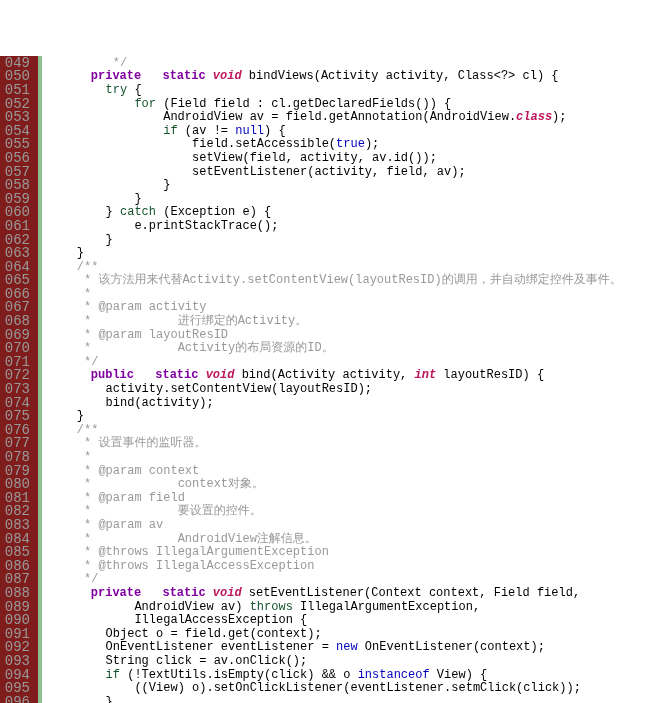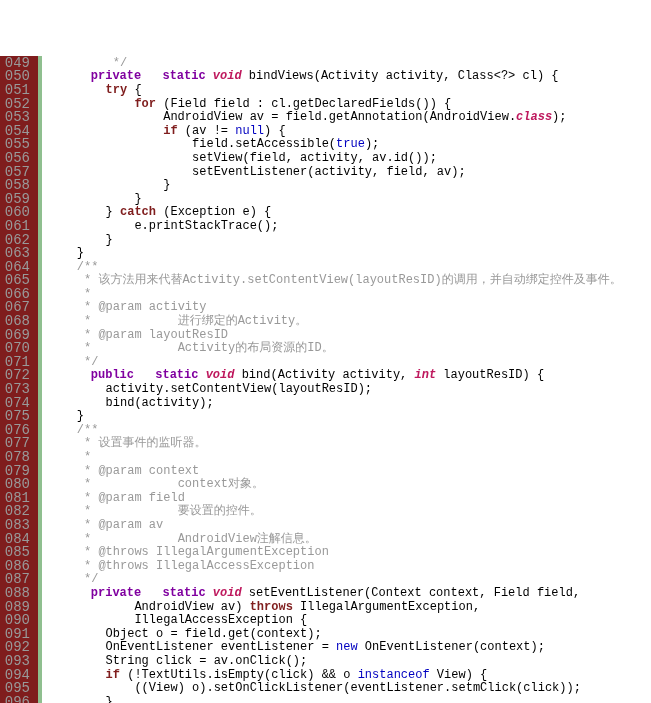--- a/index.html
+++ b/index.html
@@ -35,21 +35,21 @@
     background: #8fbf8f;
     align-self: stretch;
     margin-right: 6px;
     flex-shrink: 0;
   }
   .code {
     white-space: pre;
   }
   .kw-acc { color: #8000a0; font-weight: bold; margin-left: 14px; }   
   .kw-type { color: #be185d; font-weight: bold; font-style: italic; }  
-  .kw-ctrl { color: #7f1d1d; font-weight: bold; }  
+  .kw-ctrl { color: #14532d; font-weight: normal; }  
   .kw-lit { color: #0000c0; font-weight: normal; }   
   .comment { color: #999999; }
 </style>
 </head>
 <body>
 
 
 
 <div class="code-container" id="code-container"><div class="line"><span class="gutter">049</span><span class="vline"></span><span class="code">        <span class="comment"> */</span></span></div><div class="line"><span class="gutter">050</span><span class="vline"></span><span class="code">    <span class="kw-acc">private</span><span> </span><span class="kw-acc">static</span><span> </span><span class="kw-type">void</span><span> bindViews(Activity activity, Class&lt;?&gt; cl) {</span></span></div><div class="line"><span class="gutter">051</span><span class="vline"></span><span class="code">        <span class="kw-ctrl">try</span><span> {</span></span></div><div class="line"><span class="gutter">052</span><span class="vline"></span><span class="code">            <span class="kw-ctrl">for</span><span> (Field field : cl.getDeclaredFields()) {</span></span></div><div class="line"><span class="gutter">053</span><span class="vline"></span><span class="code">                <span>AndroidView av = field.getAnnotation(AndroidView.</span><span class="kw-type">class</span><span>);</span></span></div><div class="line"><span class="gutter">054</span><span class="vline"></span><span class="code">                <span class="kw-ctrl">if</span><span> (av != </span><span class="kw-lit">null</span><span>) {</span></span></div><div class="line"><span class="gutter">055</span><span class="vline"></span><span class="code">                    <span>field.setAccessible(</span><span class="kw-lit">true</span><span>);</span></span></div><div class="line"><span class="gutter">056</span><span class="vline"></span><span class="code">                    <span>setView(field, activity, av.id());</span></span></div><div class="line"><span class="gutter">057</span><span class="vline"></span><span class="code">                    <span>setEventListener(activity, field, av);</span></span></div><div class="line"><span class="gutter">058</span><span class="vline"></span><span class="code">                <span>}</span></span></div><div class="line"><span class="gutter">059</span><span class="vline"></span><span class="code">            <span>}</span></span></div><div class="line"><span class="gutter">060</span><span class="vline"></span><span class="code">        <span>} </span><span class="kw-ctrl">catch</span><span> (Exception e) {</span></span></div><div class="line"><span class="gutter">061</span><span class="vline"></span><span class="code">            <span>e.printStackTrace();</span></span></div><div class="line"><span class="gutter">062</span><span class="vline"></span><span class="code">        <span>}</span></span></div><div class="line"><span class="gutter">063</span><span class="vline"></span><span class="code">    <span>}</span></span></div><div class="line"><span class="gutter">064</span><span class="vline"></span><span class="code">    <span class="comment">/**</span></span></div><div class="line"><span class="gutter">065</span><span class="vline"></span><span class="code">    <span class="comment"> * 该方法用来代替Activity.setContentView(layoutResID)的调用，并自动绑定控件及事件。</span></span></div><div class="line"><span class="gutter">066</span><span class="vline"></span><span class="code">    <span class="comment"> * </span></span></div><div class="line"><span class="gutter">067</span><span class="vline"></span><span class="code">    <span class="comment"> * @param activity</span></span></div><div class="line"><span class="gutter">068</span><span class="vline"></span><span class="code">    <span class="comment"> *            进行绑定的Activity。</span></span></div><div class="line"><span class="gutter">069</span><span class="vline"></span><span class="code">    <span class="comment"> * @param layoutResID</span></span></div><div class="line"><span class="gutter">070</span><span class="vline"></span><span class="code">    <span class="comment"> *            Activity的布局资源的ID。</span></span></div><div class="line"><span class="gutter">071</span><span class="vline"></span><span class="code">    <span class="comment"> */</span></span></div><div class="line"><span class="gutter">072</span><span class="vline"></span><span class="code">    <span class="kw-acc">public</span><span> </span><span class="kw-acc">static</span><span> </span><span class="kw-type">void</span><span> bind(Activity activity, </span><span class="kw-type">int</span><span> layoutResID) {</span></span></div><div class="line"><span class="gutter">073</span><span class="vline"></span><span class="code">        <span>activity.setContentView(layoutResID);</span></span></div><div class="line"><span class="gutter">074</span><span class="vline"></span><span class="code">        <span>bind(activity);</span></span></div><div class="line"><span class="gutter">075</span><span class="vline"></span><span class="code">    <span>}</span></span></div><div class="line"><span class="gutter">076</span><span class="vline"></span><span class="code">    <span class="comment">/**</span></span></div><div class="line"><span class="gutter">077</span><span class="vline"></span><span class="code">    <span class="comment"> * 设置事件的监听器。</span></span></div><div class="line"><span class="gutter">078</span><span class="vline"></span><span class="code">    <span class="comment"> * </span></span></div><div class="line"><span class="gutter">079</span><span class="vline"></span><span class="code">    <span class="comment"> * @param context</span></span></div><div class="line"><span class="gutter">080</span><span class="vline"></span><span class="code">    <span class="comment"> *            context对象。</span></span></div><div class="line"><span class="gutter">081</span><span class="vline"></span><span class="code">    <span class="comment"> * @param field</span></span></div><div class="line"><span class="gutter">082</span><span class="vline"></span><span class="code">    <span class="comment"> *            要设置的控件。</span></span></div><div class="line"><span class="gutter">083</span><span class="vline"></span><span class="code">    <span class="comment"> * @param av</span></span></div><div class="line"><span class="gutter">084</span><span class="vline"></span><span class="code">    <span class="comment"> *            AndroidView注解信息。</span></span></div><div class="line"><span class="gutter">085</span><span class="vline"></span><span class="code">    <span class="comment"> * @throws IllegalArgumentException</span></span></div><div class="line"><span class="gutter">086</span><span class="vline"></span><span class="code">    <span class="comment"> * @throws IllegalAccessException</span></span></div><div class="line"><span class="gutter">087</span><span class="vline"></span><span class="code">    <span class="comment"> */</span></span></div><div class="line"><span class="gutter">088</span><span class="vline"></span><span class="code">    <span class="kw-acc">private</span><span> </span><span class="kw-acc">static</span><span> </span><span class="kw-type">void</span><span> setEventListener(Context context, Field field,</span></span></div><div class="line"><span class="gutter">089</span><span class="vline"></span><span class="code">            <span>AndroidView av) </span><span class="kw-ctrl">throws</span><span> IllegalArgumentException,</span></span></div><div class="line"><span class="gutter">090</span><span class="vline"></span><span class="code">            <span>IllegalAccessException {</span></span></div><div class="line"><span class="gutter">091</span><span class="vline"></span><span class="code">        <span>Object o = field.get(context);</span></span></div><div class="line"><span class="gutter">092</span><span class="vline"></span><span class="code">        <span>OnEventListener eventListener = </span><span class="kw-lit">new</span><span> OnEventListener(context);</span></span></div><div class="line"><span class="gutter">093</span><span class="vline"></span><span class="code">        <span>String click = av.onClick();</span></span></div><div class="line"><span class="gutter">094</span><span class="vline"></span><span class="code">        <span class="kw-ctrl">if</span><span> (!TextUtils.isEmpty(click) &amp;&amp; o </span><span class="kw-lit">instanceof</span><span> View) {</span></span></div><div class="line"><span class="gutter">095</span><span class="vline"></span><span class="code">            <span>((View) o).setOnClickListener(eventListener.setmClick(click));</span></span></div><div class="line"><span class="gutter">096</span><span class="vline"></span><span class="code">        <span>}</span></span></div></div>
 

